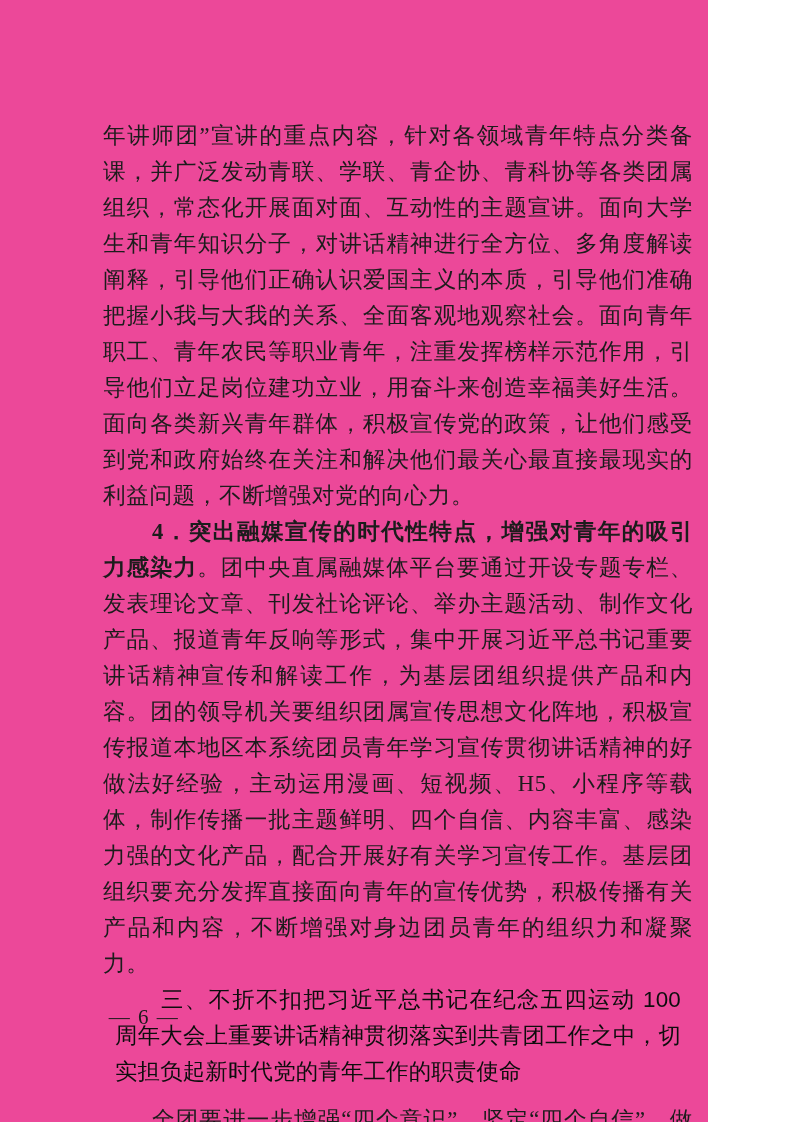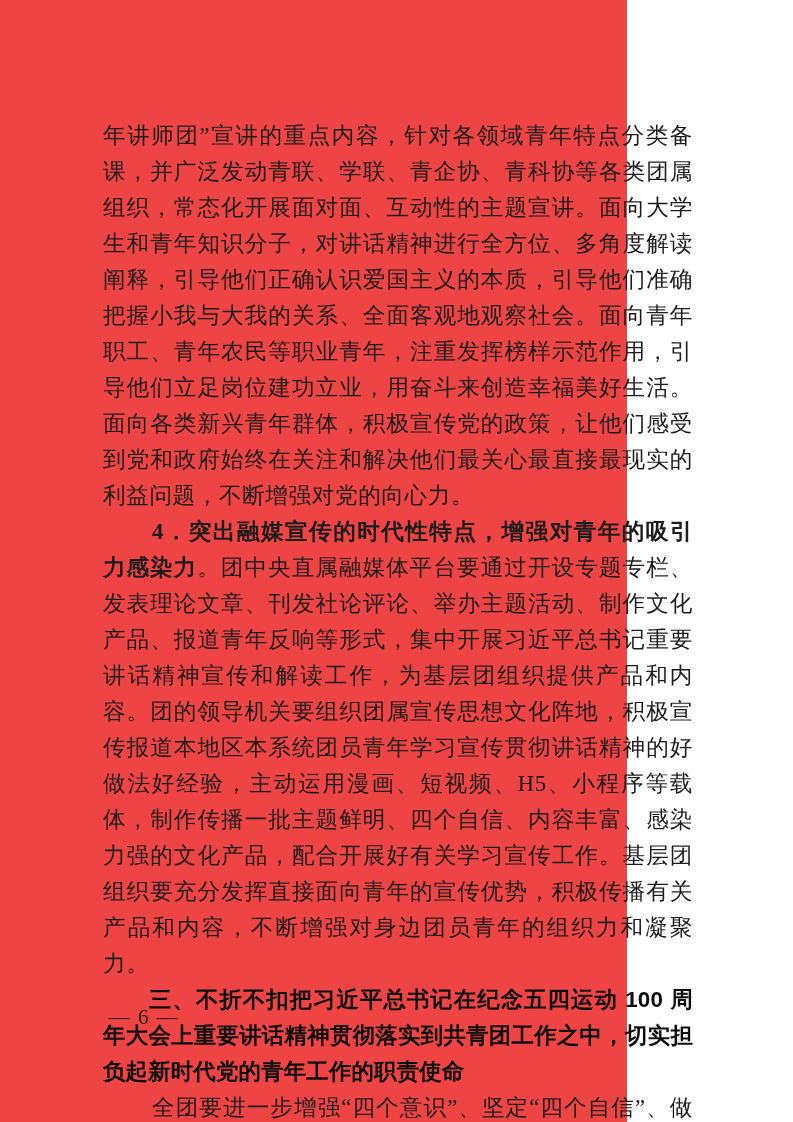--- a/index.html
+++ b/index.html
@@ -14,23 +14,23 @@
     position: relative;
     overflow: hidden;
     font-family: "Liberation Serif", "DejaVu Serif", serif;
     color: #1a1a1a;
     -webkit-font-smoothing: antialiased;
   }
 
   .page {
     position: absolute;
     left: 0; top: 0;
-    width: 627px;
+    width: 708px;
     height: 1122px;
-    background: #ef4444;
+    background: #ec4899;
   }
 
   
   .text-column {
     position: absolute;
     left: 103px;
     top: 118px;
     width: 590px;
   }
 
@@ -52,25 +52,25 @@
   }
 
   
   .lead {
     font-weight: 700;
     letter-spacing: 0.5px;
   }
 
   
   .heading {
-    margin: 0;
+    margin: 12px;
     font-family: "Liberation Sans", "DejaVu Sans", sans-serif;
     font-size: 22.4px;
     line-height: 36px;
-    font-weight: 700;
+    font-weight: 400;
     letter-spacing: 0.2px;
     text-indent: 46px;
     text-align: justify;
     text-align-last: left;
     color: #0d0d0d;
   }
 
   
   .block + .block { margin-top: 0; }
 

